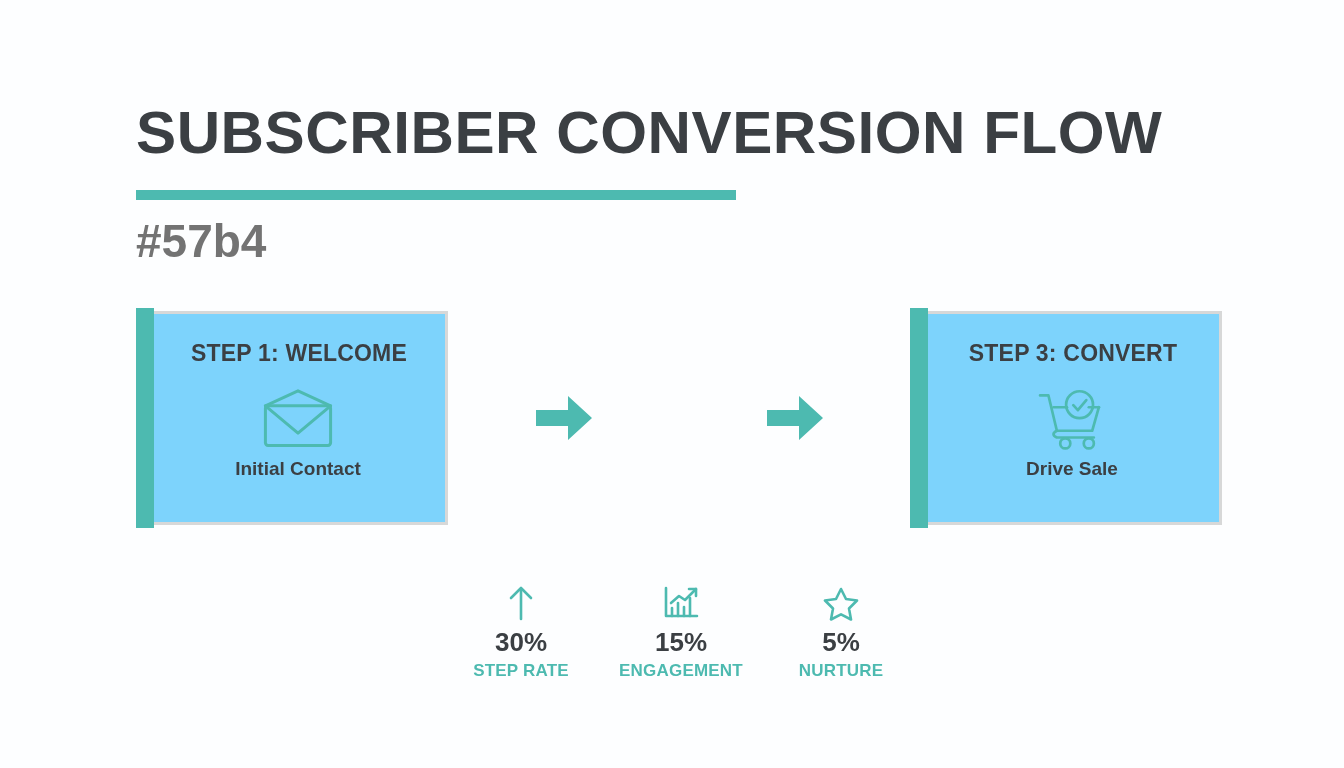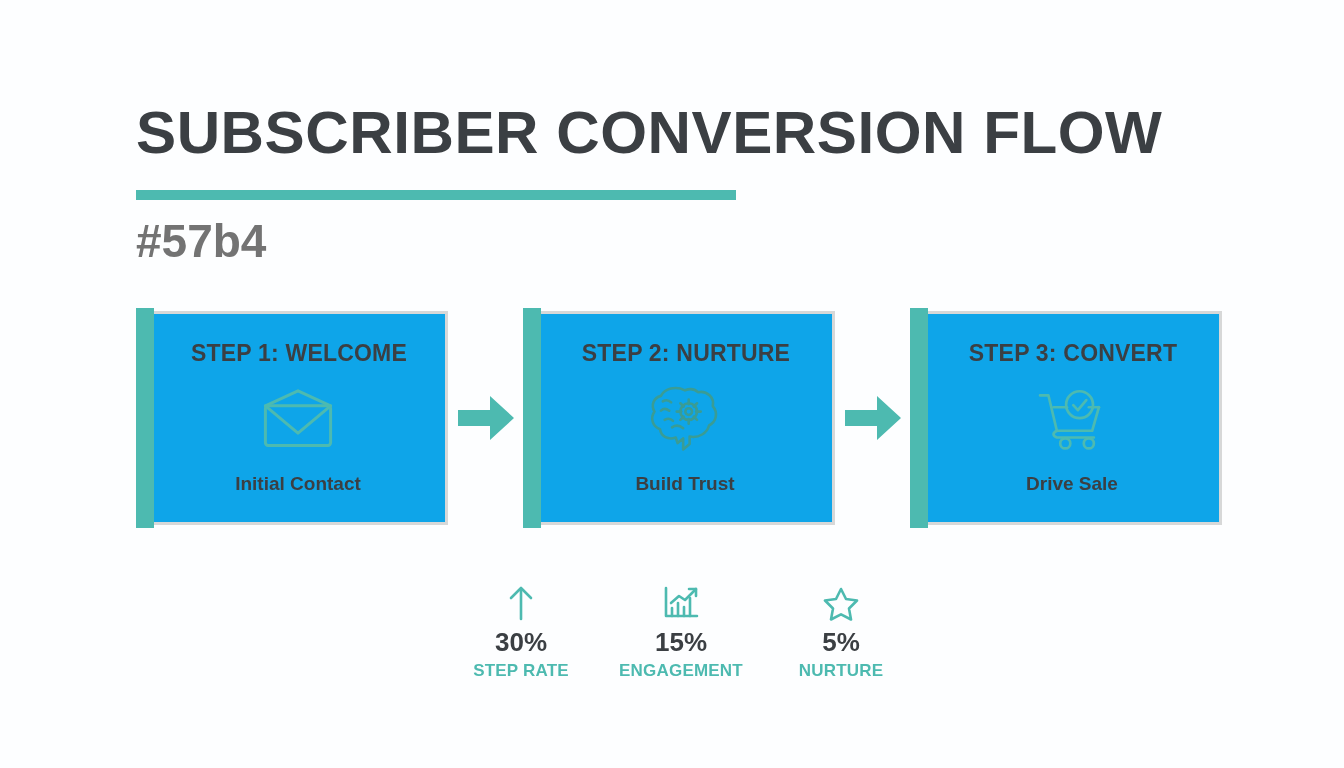--- a/index.html
+++ b/index.html
@@ -66,21 +66,21 @@
     width: 1086px;
     height: 214px;
     display: flex;
     align-items: center;
   }
 
   .step-card {
     position: relative;
     width: 312px;
     height: 214px;
-    background: #0ea5e9;
+    background: #7dd3fc;
     border: 3px solid #d7d8d8;
     flex: 0 0 auto;
     display: flex;
     flex-direction: column;
     align-items: center;
   }
 
   .step-accent {
     position: absolute;
     left: -3px;
@@ -106,21 +106,20 @@
     height: 78px;
     display: flex;
     align-items: center;
     justify-content: center;
     padding-left: 12px;
   }
 
   .step-icon svg { display: block; }
 
   .step-caption {
-    margin-top: 15px;
     font-size: 19px;
     font-weight: bold;
     color: #3b3f43;
     padding-left: 12px;
     white-space: nowrap;
   }
 
   .flow-arrow {
     flex: 1 1 auto;
     display: flex;
@@ -200,42 +199,20 @@
       </div>
       <div class="step-caption">Initial Contact</div>
     </div>
 
     <div class="flow-arrow">
       <svg width="60" height="48" viewBox="0 0 60 48">
         <path d="M2 16 H34 V2 L58 24 L34 46 V32 H2 Z" fill="#4dbab0"></path>
       </svg>
     </div>
 
-    <div class="step-card">
-      <div class="step-accent"></div>
-      <div class="step-title">STEP 2: NURTURE</div>
-      <div class="step-icon">
-        <svg width="80" height="78" viewBox="0 0 80 78" fill="none" stroke="#3a9c94" stroke-width="2.8" stroke-linecap="round" stroke-linejoin="round">
-          <path d="M40 8 C30 3 18 6 14 14 C6 16 3 24 7 31 C2 38 5 47 13 50
-                   C14 58 22 62 30 59 L32 65 L38 60 L38 72 L45 66 L45 58
-                   C55 60 64 54 66 46 C74 42 76 32 70 25 C72 16 64 8 54 10
-                   C50 6 45 6 40 8 Z"></path>
-          <circle cx="44" cy="31" r="9"></circle>
-          <circle cx="44" cy="31" r="3.6"></circle>
-          <path d="M44 18 v5 M44 39 v5 M31 31 h5 M52 31 h5
-                   M35 22 l3.5 3.5 M49.5 36.5 l3.5 3.5
-                   M53 22 l-3.5 3.5 M38.5 36.5 l-3.5 3.5"></path>
-          <path d="M16 20 q5 -3 9 1"></path>
-          <path d="M14 30 q4 -4 9 0"></path>
-          <path d="M18 40 q5 -3 9 1"></path>
-          <path d="M26 48 q6 -4 12 1"></path>
-        </svg>
-      </div>
-      <div class="step-caption">Build Trust</div>
-    </div>
 
     <div class="flow-arrow">
       <svg width="60" height="48" viewBox="0 0 60 48">
         <path d="M2 16 H34 V2 L58 24 L34 46 V32 H2 Z" fill="#4dbab0"></path>
       </svg>
     </div>
 
     <div class="step-card">
       <div class="step-accent"></div>
       <div class="step-title">STEP 3: CONVERT</div>

